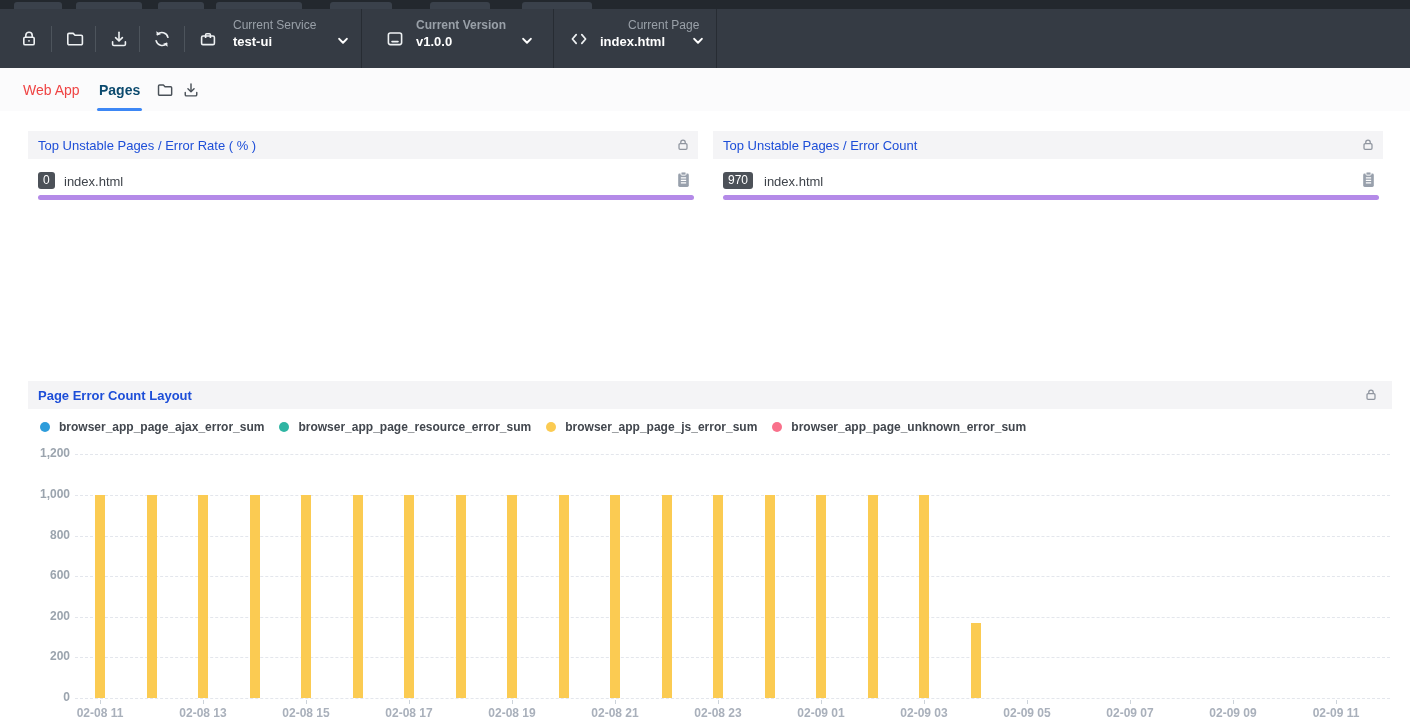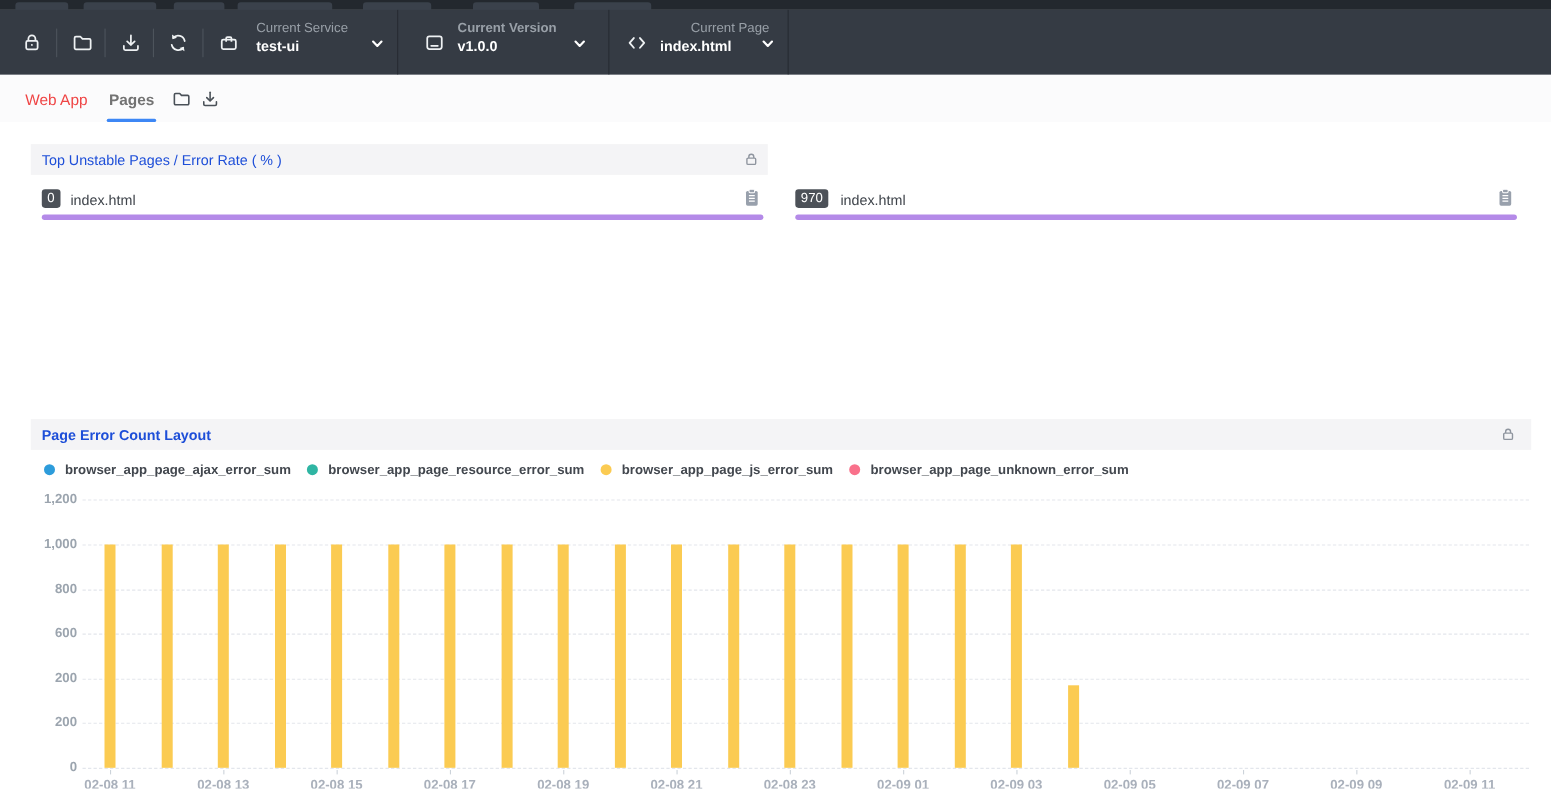--- a/index.html
+++ b/index.html
@@ -15,21 +15,21 @@
   .tb-icon { position:absolute; top:19px; width:22px; height:22px; display:flex; align-items:center; justify-content:center; color:#eef1f3; cursor:pointer; }
   .tb-sep-s { position:absolute; top:17px; width:1px; height:26px; background:#4d545c; }
   .tb-sep-l { position:absolute; top:0; width:1px; height:59px; background:#272c33; }
   .tb-label { position:absolute; top:9px; font-size:12px; color:#99a0a8; white-space:nowrap; }
   .tb-value { position:absolute; top:25px; font-size:13px; font-weight:bold; color:#ffffff; white-space:nowrap; }
   .tb-chevron { position:absolute; top:24px; width:12px; height:12px; color:#fff; cursor:pointer; }
 
   
   #tabbar { position:absolute; left:0; top:68px; width:100%; height:43px; background:#fbfbfc; }
   .tab { position:absolute; top:0; height:43px; display:flex; align-items:center; font-size:14px; color:#ef4444; cursor:pointer; }
-  .tab.active { color:#737373; font-weight:bold; }
+  .tab.active { color:#0c4a6e; font-weight:bold; }
   .tab.active::after { content:""; position:absolute; left:-2px; right:-2px; bottom:0; height:3px; background:#3d87f5; border-radius:2px; }
   .tabbar-icon { position:absolute; top:13px; width:18px; height:18px; color:#4a5158; cursor:pointer; }
 
   
   .panel { position:absolute; background:#fff; }
   .panel-header { position:absolute; left:0; top:0; width:100%; height:28px; background:#f4f4f6; }
   .panel-title { position:absolute; left:10px; top:7px; font-size:13px; color:#1d4ed8; white-space:nowrap; }
   .panel-lock { position:absolute; right:8px; top:7px; width:14px; height:14px; color:#8f959f; cursor:pointer; }
   .badge { position:absolute; left:10px; top:41px; min-width:16px; text-align:center; background:#4c5158; color:#fff; font-size:12px; line-height:17px; padding:0 5px; border-radius:3px; }
   .pagename { position:absolute; top:43px; font-size:13px; color:#3f444b; white-space:nowrap; }
@@ -180,20 +180,29 @@
       <svg width="15" height="17" viewBox="0 0 14 16">
           <rect x="2" y="2.4" width="10" height="12.6" rx="1.4" fill="currentColor"></rect>
           <rect x="4.6" y="0.9" width="4.8" height="3" rx="0.9" fill="currentColor" stroke="#fff" stroke-width="0.9"></rect>
           <path d="M4.5 6.4h5M4.5 8.8h5M4.5 11.2h5" stroke="#fff" stroke-width="1.1"></path>
         </svg>
     </div>
     <div class="trend-bar" style="background: rgb(180, 138, 232);"></div>
   </div>
 
   <div class="panel" style="left:713px;top:131px;width:670px;height:80px;">
+    <div class="panel-header">
+      <div class="panel-title">Top Unstable Pages / Error Count</div>
+      <div class="panel-lock">
+        <svg width="14" height="14" viewBox="0 0 20 20" fill="none" stroke="currentColor" stroke-width="1.8">
+            <path d="M6.8 8.2V6.4a3.2 3.2 0 0 1 6.4 0v1.8"></path>
+            <rect x="4.3" y="8.2" width="11.4" height="8.2" rx="1.6"></rect>
+          </svg>
+      </div>
+    </div>
     <div class="badge">970</div>
     <div class="pagename" style="left:51px;">index.html</div>
     <div class="clipboard">
       <svg width="15" height="17" viewBox="0 0 14 16">
           <rect x="2" y="2.4" width="10" height="12.6" rx="1.4" fill="currentColor"></rect>
           <rect x="4.6" y="0.9" width="4.8" height="3" rx="0.9" fill="currentColor" stroke="#fff" stroke-width="0.9"></rect>
           <path d="M4.5 6.4h5M4.5 8.8h5M4.5 11.2h5" stroke="#fff" stroke-width="1.1"></path>
         </svg>
     </div>
     <div class="trend-bar" style="background: rgb(180, 138, 232);"></div>

